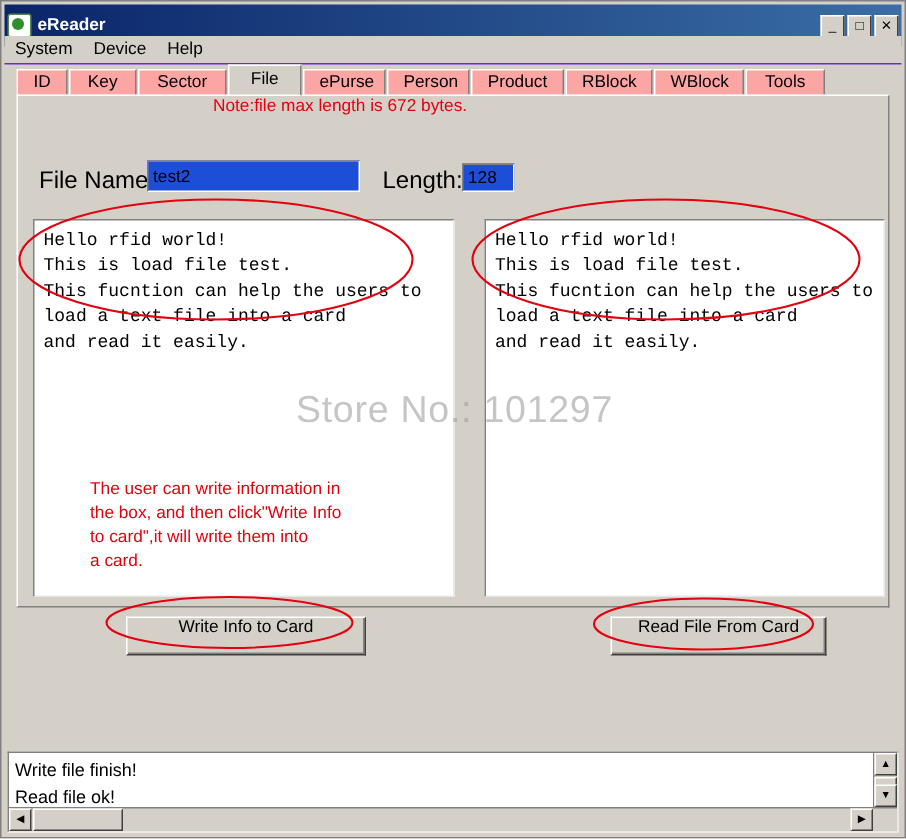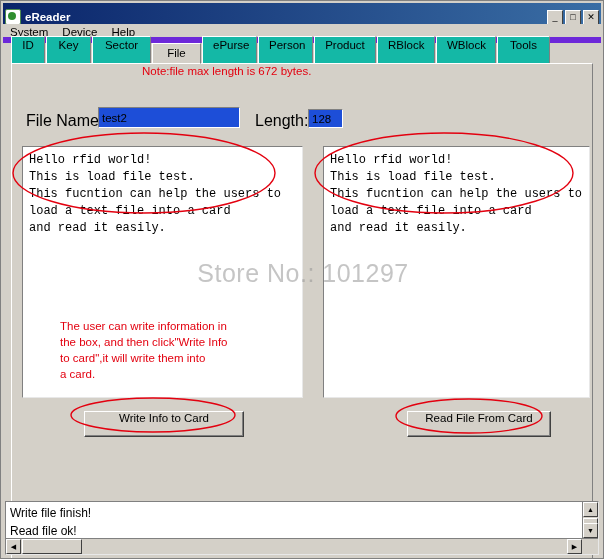--- a/index.html
+++ b/index.html
@@ -69,22 +69,22 @@
     box-sizing: border-box;
     font-family: "Liberation Sans", sans-serif;
   }
   
   .menubar {
     position: absolute;
     left: 2px; top: 23px;
     width: 598px; height: 19px;
     background: #d4d0c8;
     display: flex;
-    align-items: flex-start;
-    border-bottom: 6px solid #6d28d9;
+    align-items: center;
+    border-bottom: 1px solid #6d28d9;
     box-sizing: border-box;
   }
   .menu-item {
     padding: 2px 7px;
     font-size: 11.5px;
     color: #000;
   }
   
   .panel {
     position: absolute;
@@ -94,24 +94,24 @@
   }
   
   .tabstrip {
     position: absolute;
     left: 6px; top: 0px;
     width: 582px; height: 21px;
     display: flex;
     align-items: flex-end;
   }
   .tab {
-    height: 28px;
+    height: 18px;
     padding: 0 10px;
     line-height: 17px;
-    background: #14b8a6;
+    background: #fca5a5;
     border: 1px solid #ffffff;
     border-right-color: #808080;
     border-bottom: none;
     font-size: 11.5px;
     margin-right: 1px;
     box-sizing: border-box;
     text-align: center;
   }
   .tab.active {
     height: 21px;
@@ -119,21 +119,21 @@
     font-weight: normal;
     background: #d4d0c8;
     border: 1px solid #ffffff;
     border-right-color: #808080;
     position: relative;
     z-index: 3;
   }
   .tabbody {
     position: absolute;
     left: 6px; top: 20px;
-    width: 582px; height: 497px;
+    width: 582px; height: 342px;
     background: #d4d0c8;
     border: 1px solid #ffffff;
     border-right-color: #808080;
     border-bottom-color: #808080;
     box-sizing: border-box;
   }
   
   .note {
     position: absolute;
     left: 130px; top: 1px;

